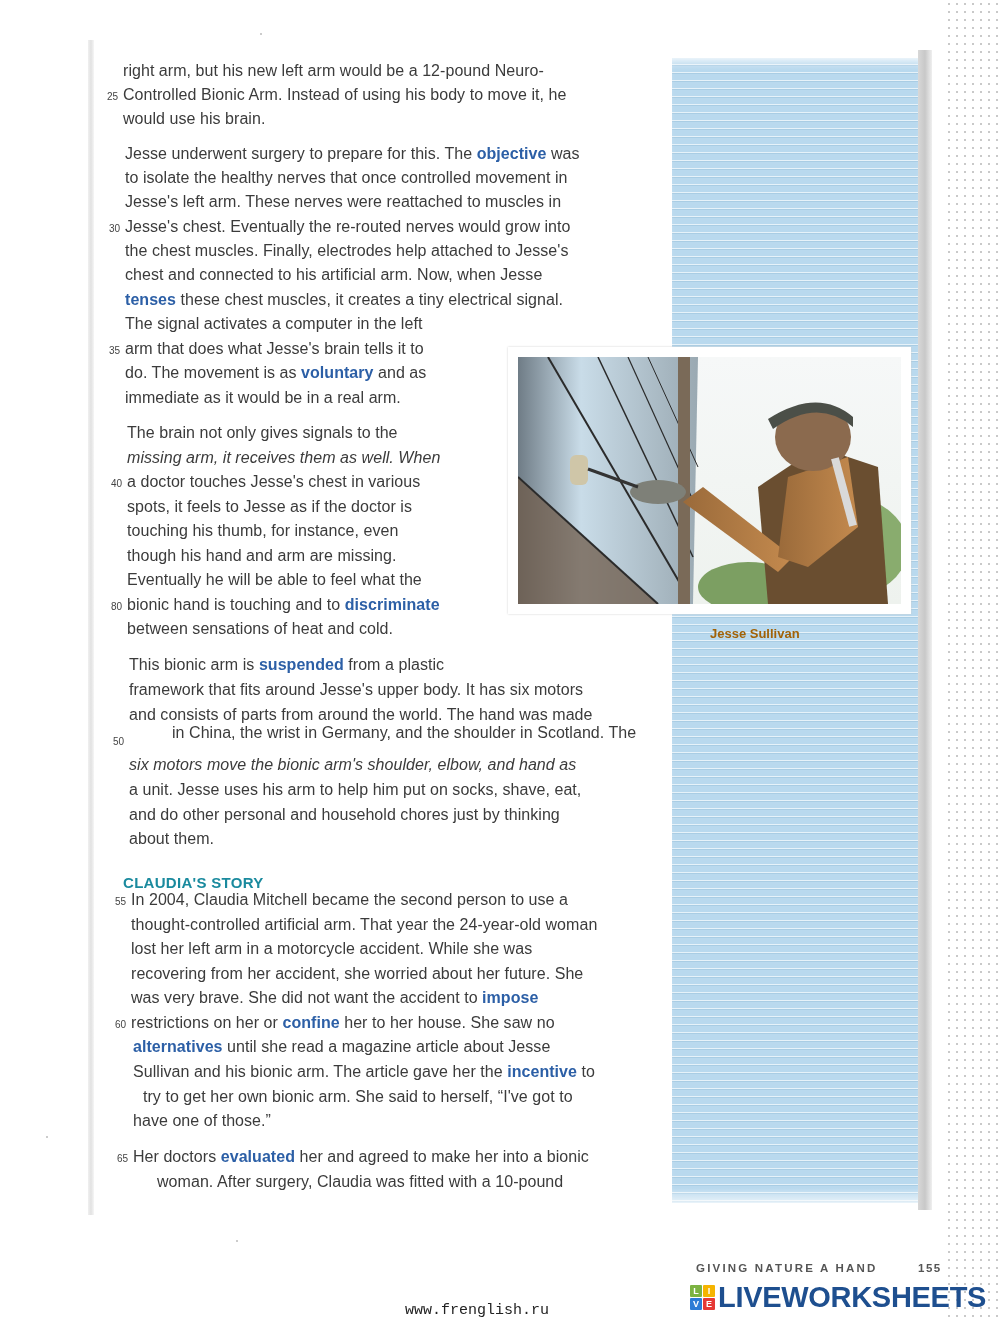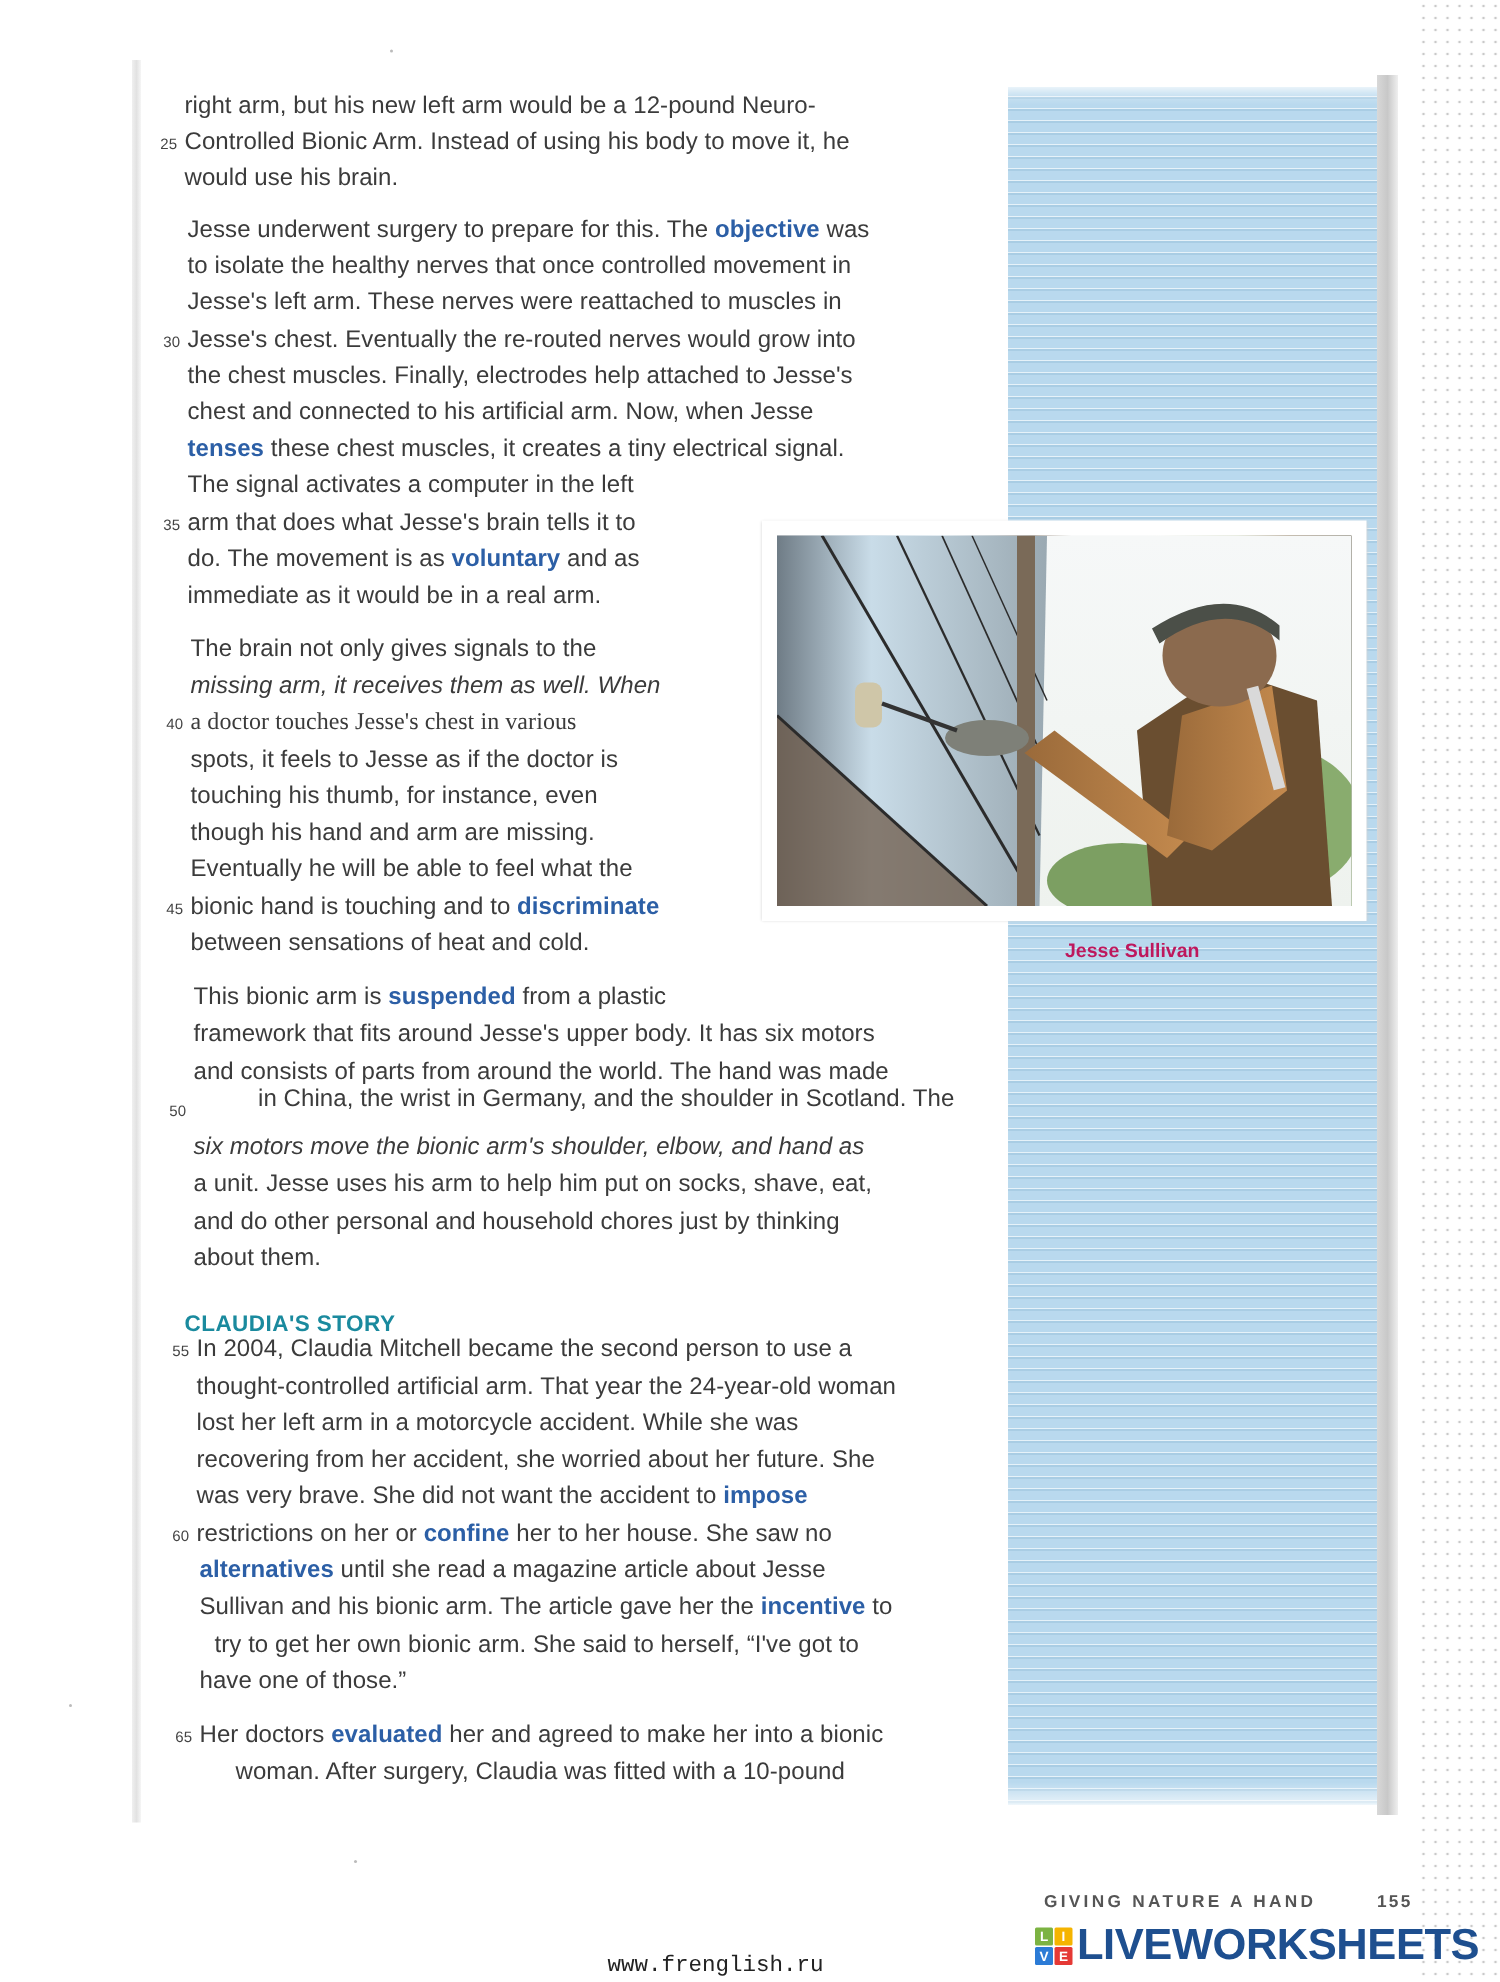--- a/index.html
+++ b/index.html
@@ -52,21 +52,21 @@
   }
   .photo-frame {
     position:absolute; left:508px; top:347px; width:403px; height:267px;
     background:#ffffff; box-shadow:0 0 2px #d0d0d0;
   }
   .photo {
     position:absolute; left:10px; top:10px; width:383px; height:247px; overflow:hidden;
     background:linear-gradient(100deg,#5f6a72 0%,#9fb9cc 12%,#cfe0ea 25%,#8a9aa4 34%,#6b5846 40%,#f3f5f5 46%,#f4f6f4 60%,#cfd6c0 72%,#7f6a4c 80%,#4a4a3a 92%,#6c8a52 100%);
   }
   .caption {
-    position:absolute; left:710px; top:626px; font-size:13px; font-weight:bold; color:#be185d;
+    position:absolute; left:710px; top:626px; font-size:13px; font-weight:bold; color:#a16207;
   }
   .footer-title {
     position:absolute; left:696px; top:1262px; font-size:11.5px; font-weight:bold;
     letter-spacing:2.2px; color:#555;
   }
   .footer-page {
     position:absolute; left:918px; top:1262px; font-size:11.5px; font-weight:bold;
     letter-spacing:1.5px; color:#555;
   }
   .lw-logo {
@@ -109,28 +109,28 @@
     <div class="line" style="left: 125px; top: 241px;"><span>the chest muscles. Finally, electrodes help attached to Jesse's</span></div>
     <div class="line" style="left: 125px; top: 265px;"><span>chest and connected to his artificial arm. Now, when Jesse</span></div>
     <div class="line" style="left: 125px; top: 290px;"><span class="kw">tenses</span><span> these chest muscles, it creates a tiny electrical signal.</span></div>
     <div class="line" style="left: 125px; top: 314px;"><span>The signal activates a computer in the left</span></div>
     <div class="line" style="left: 125px; top: 339px;"><span>arm that does what Jesse's brain tells it to</span></div>
     <div class="lnum" style="left: 100px; top: 345px;">35</div>
     <div class="line" style="left: 125px; top: 363px;"><span>do. The movement is as </span><span class="kw">voluntary</span><span> and as</span></div>
     <div class="line" style="left: 125px; top: 388px;"><span>immediate as it would be in a real arm.</span></div>
     <div class="line" style="left: 127px; top: 423px;"><span>The brain not only gives signals to the</span></div>
     <div class="line" style="left: 127px; top: 448px; font-style: italic;"><span>missing arm, it receives them as well. When</span></div>
-    <div class="line" style="left: 127px; top: 472px; font-family: Liberation Serif, serif;"><span>a doctor touches Jesse's chest in various</span></div>
+    <div class="line" style="left: 127px; top: 472px;"><span>a doctor touches Jesse's chest in various</span></div>
     <div class="lnum" style="left: 102px; top: 478px;">40</div>
     <div class="line" style="left: 127px; top: 497px;"><span>spots, it feels to Jesse as if the doctor is</span></div>
     <div class="line" style="left: 127px; top: 521px;"><span>touching his thumb, for instance, even</span></div>
     <div class="line" style="left: 127px; top: 546px;"><span>though his hand and arm are missing.</span></div>
     <div class="line" style="left: 127px; top: 570px;"><span>Eventually he will be able to feel what the</span></div>
     <div class="line" style="left: 127px; top: 595px;"><span>bionic hand is touching and to </span><span class="kw">discriminate</span></div>
-    <div class="lnum" style="left: 102px; top: 601px;">45</div>
+    <div class="lnum" style="left: 102px; top: 601px;">80</div>
     <div class="line" style="left: 127px; top: 619px;"><span>between sensations of heat and cold.</span></div>
     <div class="line" style="left: 129px; top: 655px;"><span>This bionic arm is </span><span class="kw">suspended</span><span> from a plastic</span></div>
     <div class="line" style="left: 129px; top: 680px;"><span>framework that fits around Jesse's upper body. It has six motors</span></div>
     <div class="line" style="left: 129px; top: 705px;"><span>and consists of parts from around the world. The hand was made</span></div>
     <div class="line" style="left: 129px; top: 723px; margin-left: 43px;"><span>in China, the wrist in Germany, and the shoulder in Scotland. The</span></div>
     <div class="lnum" style="left: 104px; top: 736px;">50</div>
     <div class="line" style="left: 129px; top: 755px; font-style: italic;"><span>six motors move the bionic arm's shoulder, elbow, and hand as</span></div>
     <div class="line" style="left: 129px; top: 780px;"><span>a unit. Jesse uses his arm to help him put on socks, shave, eat,</span></div>
     <div class="line" style="left: 129px; top: 805px;"><span>and do other personal and household chores just by thinking</span></div>
     <div class="line" style="left: 129px; top: 829px;"><span>about them.</span></div>

